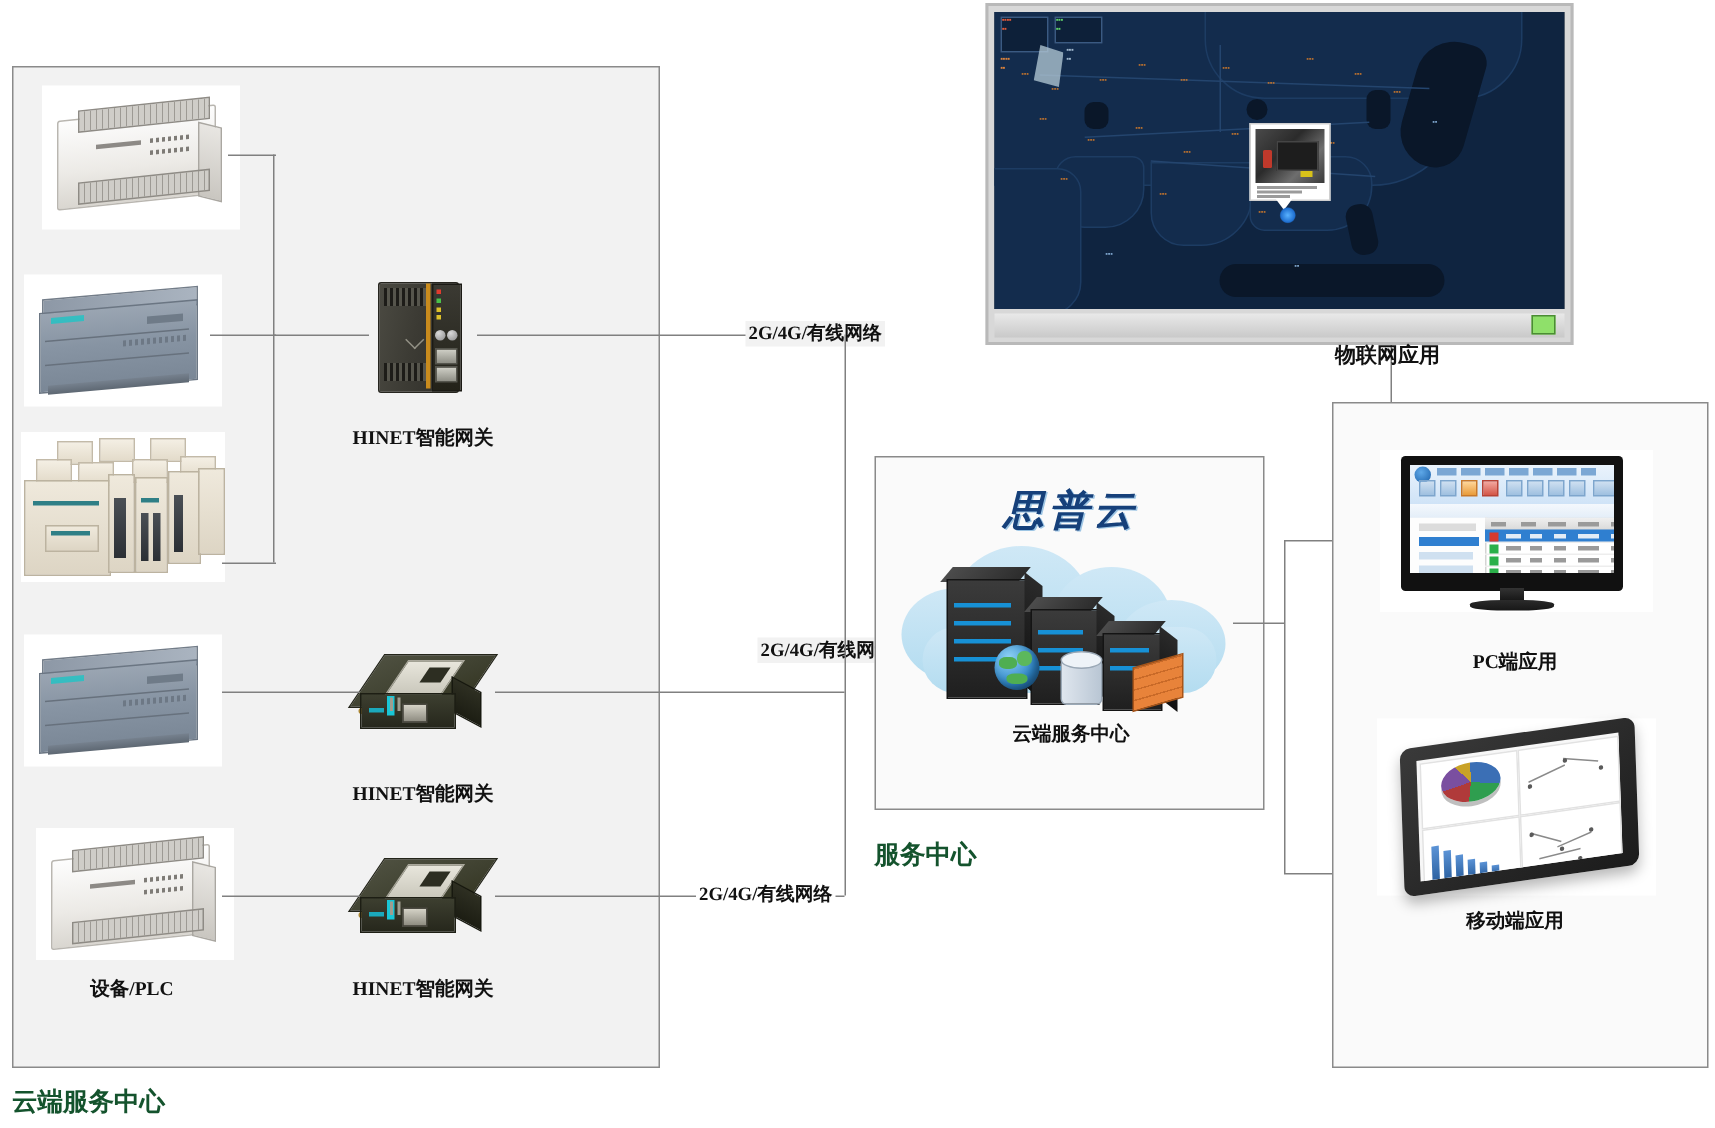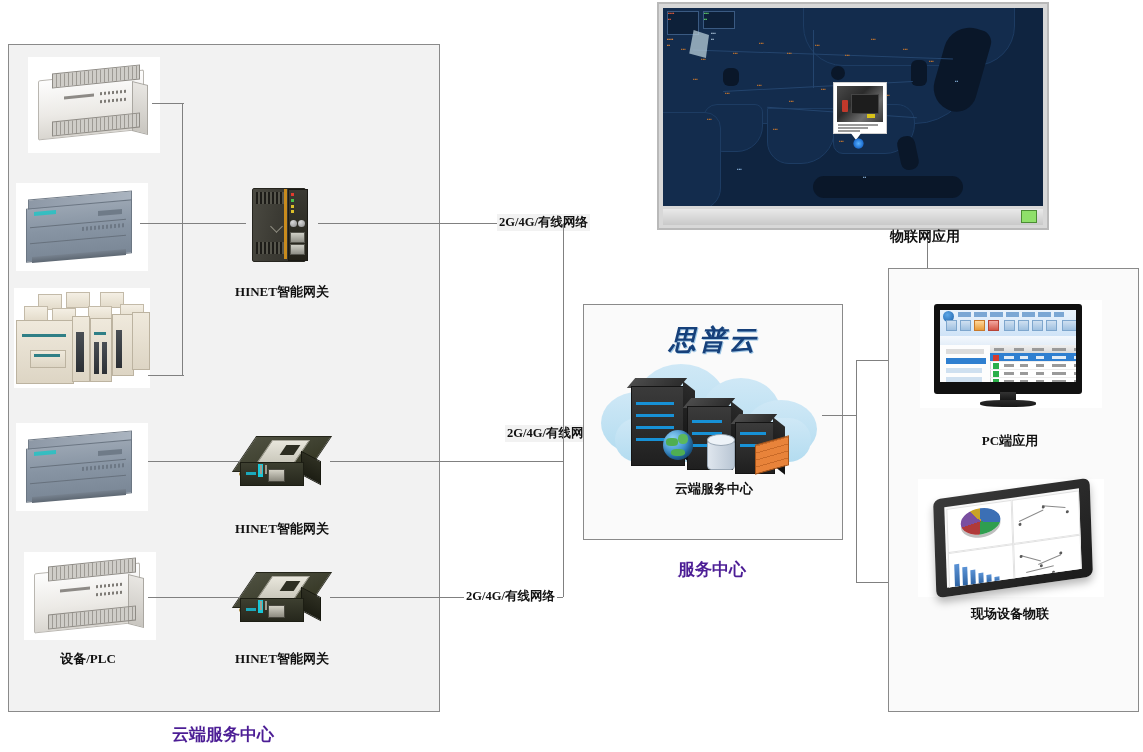--- a/index.html
+++ b/index.html
@@ -3,22 +3,22 @@
 <meta charset="utf-8">
 <style>
   html,body{margin:0;padding:0;background:#ffffff;}
   body{width:1143px;height:752px;position:relative;overflow:hidden;
        font-family:"Liberation Serif","DejaVu Serif",serif;}
   .stage{position:absolute;left:0;top:0;width:1143px;height:752px;}
 
   
   .groupbox{position:absolute;border:1px solid #8a8a8a;background:#f2f2f2;}
   .groupbox.light{background:#fafafa;}
-  .group-caption{position:absolute;text-align:center;font-weight:bold;
-       font-size:17px;color:#4c1d95;font-family:Liberation Serif, serif;}
+  .group-caption{position:absolute;font-weight:bold;
+       font-size:17px;color:#14532d;font-family:Liberation Serif, serif;}
 
   
   .line-h{position:absolute;height:0;border-top:1.6px solid #808080;}
   .line-v{position:absolute;width:0;border-left:1.6px solid #808080;}
 
   .net-label{position:absolute;font-size:12.5px;font-weight:bold;color:#111;
        background:#f2f2f2;padding:0 2px;white-space:nowrap;
        font-family:"Liberation Serif","DejaVu Serif",serif;}
   .net-label.onwhite{background:#ffffff;}
 
@@ -638,15 +638,15 @@
         <div class="sline" style="left:74px;top:62px;width:22px;transform:rotate(22deg);"></div>
         <div class="sline" style="left:92px;top:66px;width:24px;transform:rotate(-16deg);"></div>
         <div class="sline" style="left:80px;top:74px;width:28px;transform:rotate(-6deg);"></div>
         <div class="sdot" style="left:74px;top:58px;"></div>
         <div class="sdot" style="left:94px;top:70px;"></div>
         <div class="sdot" style="left:114px;top:60px;"></div>
         <div class="sdot" style="left:106px;top:78px;"></div>
       </div>
     </div>
   </div>
-  <div class="dev-caption" style="left:930px;top:605px;width:160px;">现场设备物联</div>
+  <div class="dev-caption" style="left:930px;top:605px;width:160px;">移动端应用</div>
 
 </div>
 
 </body></html>

